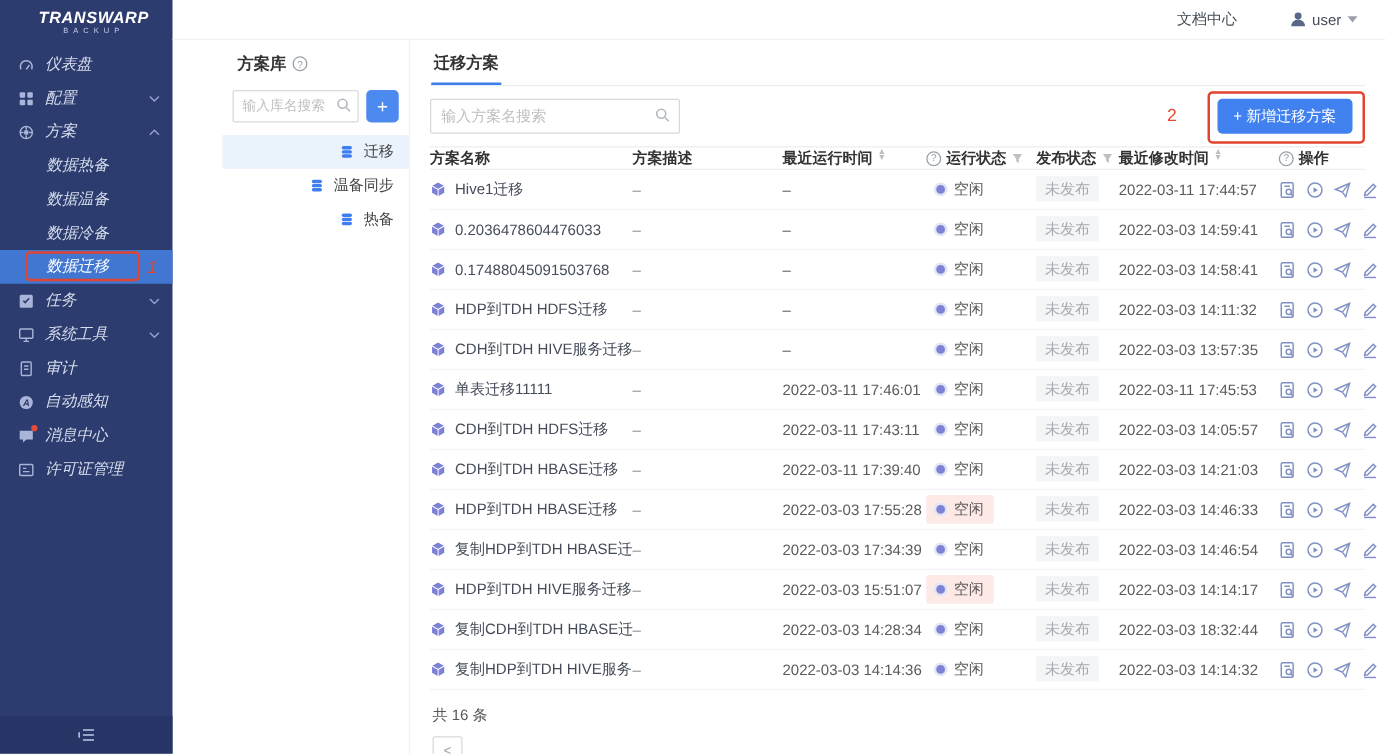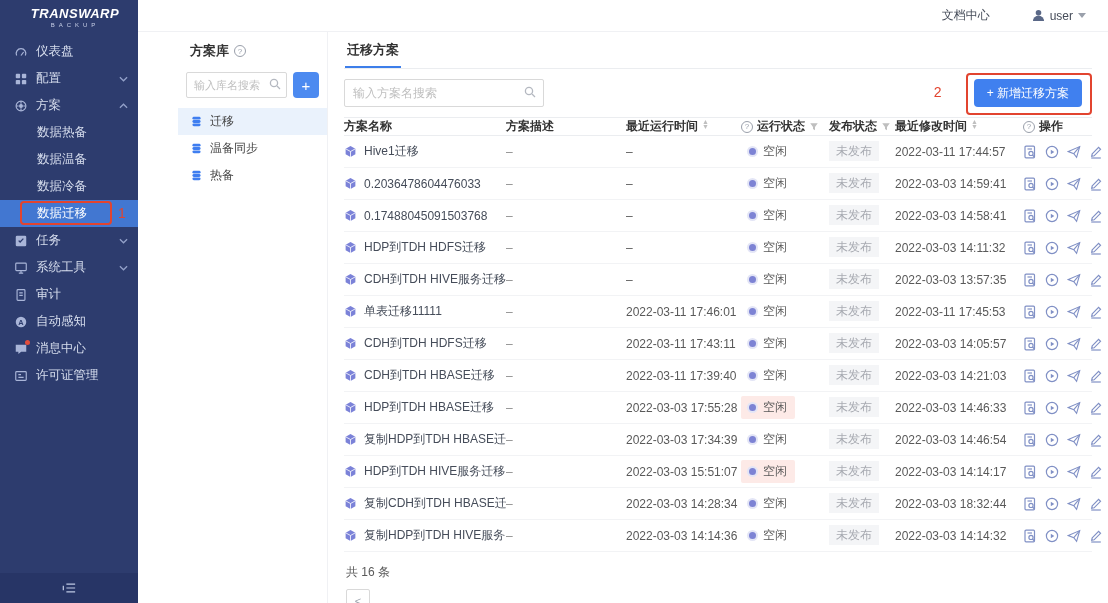--- a/index.html
+++ b/index.html
@@ -5,21 +5,21 @@
   * { margin:0; padding:0; box-sizing:border-box; }
   html,body { width:1108px; height:603px; overflow:hidden; }
   body { font-family:"Liberation Sans","DejaVu Sans",sans-serif; background:#fff; position:relative; font-size:12px; color:#333; }
   .app { display:flex; height:100%; }
 
   
   .sidebar { width:138px; background:#2d3c6e; color:#d7deee; display:flex; flex-direction:column; flex-shrink:0; }
   .logo { padding:6px 0 2px; text-align:center; color:#fff;margin-left:12px; }
   .logo-title { font-size:13px; font-weight:bold; font-style:italic; letter-spacing:.5px; }
   .logo-sub { font-size:6px; letter-spacing:4px; color:#c9d1e8; margin-top:1px; }
-  .nav { flex:1; padding-top:8px; }
+  .nav { flex:1; padding-top:8px;font-style:italic; }
   .nav-item { height:27px; display:flex; align-items:center; padding:0 10px 0 14px; font-size:12.5px; cursor:pointer; position:relative; }
   .nav-item .nicon { width:14px; height:14px; margin-right:8px; color:#a9b5d8; flex-shrink:0; position:relative; display:inline-flex; }
   .nav-item.child { padding-left:37px; }
   .nav-item.selected { background:#4277d1; color:#fff; }
   .chevron { margin-left:auto; color:#93a1c9; width:9px; height:6px; display:inline-flex; }
   .chevron.up { transform:rotate(180deg); }
   .badge-dot { position:absolute; top:-2px; right:-2px; width:5px; height:5px; border-radius:50%; background:#e34d3b; }
   .sidebar-footer { height:30px; background:#273566; display:flex; align-items:center; justify-content:center; color:#bfc9e4; cursor:pointer; }
 
   
@@ -35,21 +35,21 @@
   
   .panel2 { width:150px; border-right:1px solid #f0f1f4; flex-shrink:0; padding-top:10px;margin-left:40px; }
   .panel2-header { padding:0 12px 12px; font-size:13px; font-weight:bold; color:#333; display:flex; align-items:center; gap:5px; }
   .qmark { width:12px; height:12px; border:1px solid #9aa0ab; border-radius:50%; color:#9aa0ab; font-size:8px; display:inline-flex; align-items:center; justify-content:center; font-weight:normal; flex-shrink:0; }
   .panel2-search { display:flex; gap:6px; padding:0 8px 10px; align-items:center; }
   .lib-search { flex:1; position:relative; }
   .lib-search input { width:100%; height:26px; border:1px solid #d9d9d9; border-radius:2px; font-size:11px; padding:0 20px 0 7px; color:#333; outline:none; }
   .lib-search input::placeholder, .plan-search input::placeholder { color:#bfbfbf; }
   .search-glyph { position:absolute; right:6px; top:6px; width:12px; height:12px; color:#b4b8c0; }
   .plus-btn { width:26px; height:26px; background:#4c8af0; border:none; border-radius:4px; color:#fff; font-size:15px; line-height:1; cursor:pointer; flex-shrink:0; }
-  .lib-item { height:27px; display:flex; align-items:center; gap:7px; padding:12px 12px; font-size:12px; color:#444; cursor:pointer; }
+  .lib-item { height:27px; display:flex; align-items:center; gap:7px; padding:12px 12px; font-size:12px; color:#444; cursor:pointer;justify-content:flex-end; }
   .lib-item.selected { background:#eaf2fc; }
   .db-icon { width:13px; height:13px; color:#3f7ef0; flex-shrink:0; }
 
   
   main { flex:1; display:flex; flex-direction:column; min-width:0; padding:0 16px; }
   .tabbar { border-bottom:1px solid #ebedf0; }
   .tab { display:inline-block; padding:9px 2px 7px; font-size:13px; font-weight:bold; color:#333; border-bottom:2px solid #3d7eea; margin-left:1px; cursor:pointer; }
   .toolbar { display:flex; justify-content:space-between; align-items:center; padding:10px 0; }
   .plan-search { position:relative; width:200px; }
   .plan-search input { width:100%; height:28px; border:1px solid #d9d9d9; border-radius:2px; font-size:12px; padding:0 24px 0 8px; color:#333; outline:none; }

